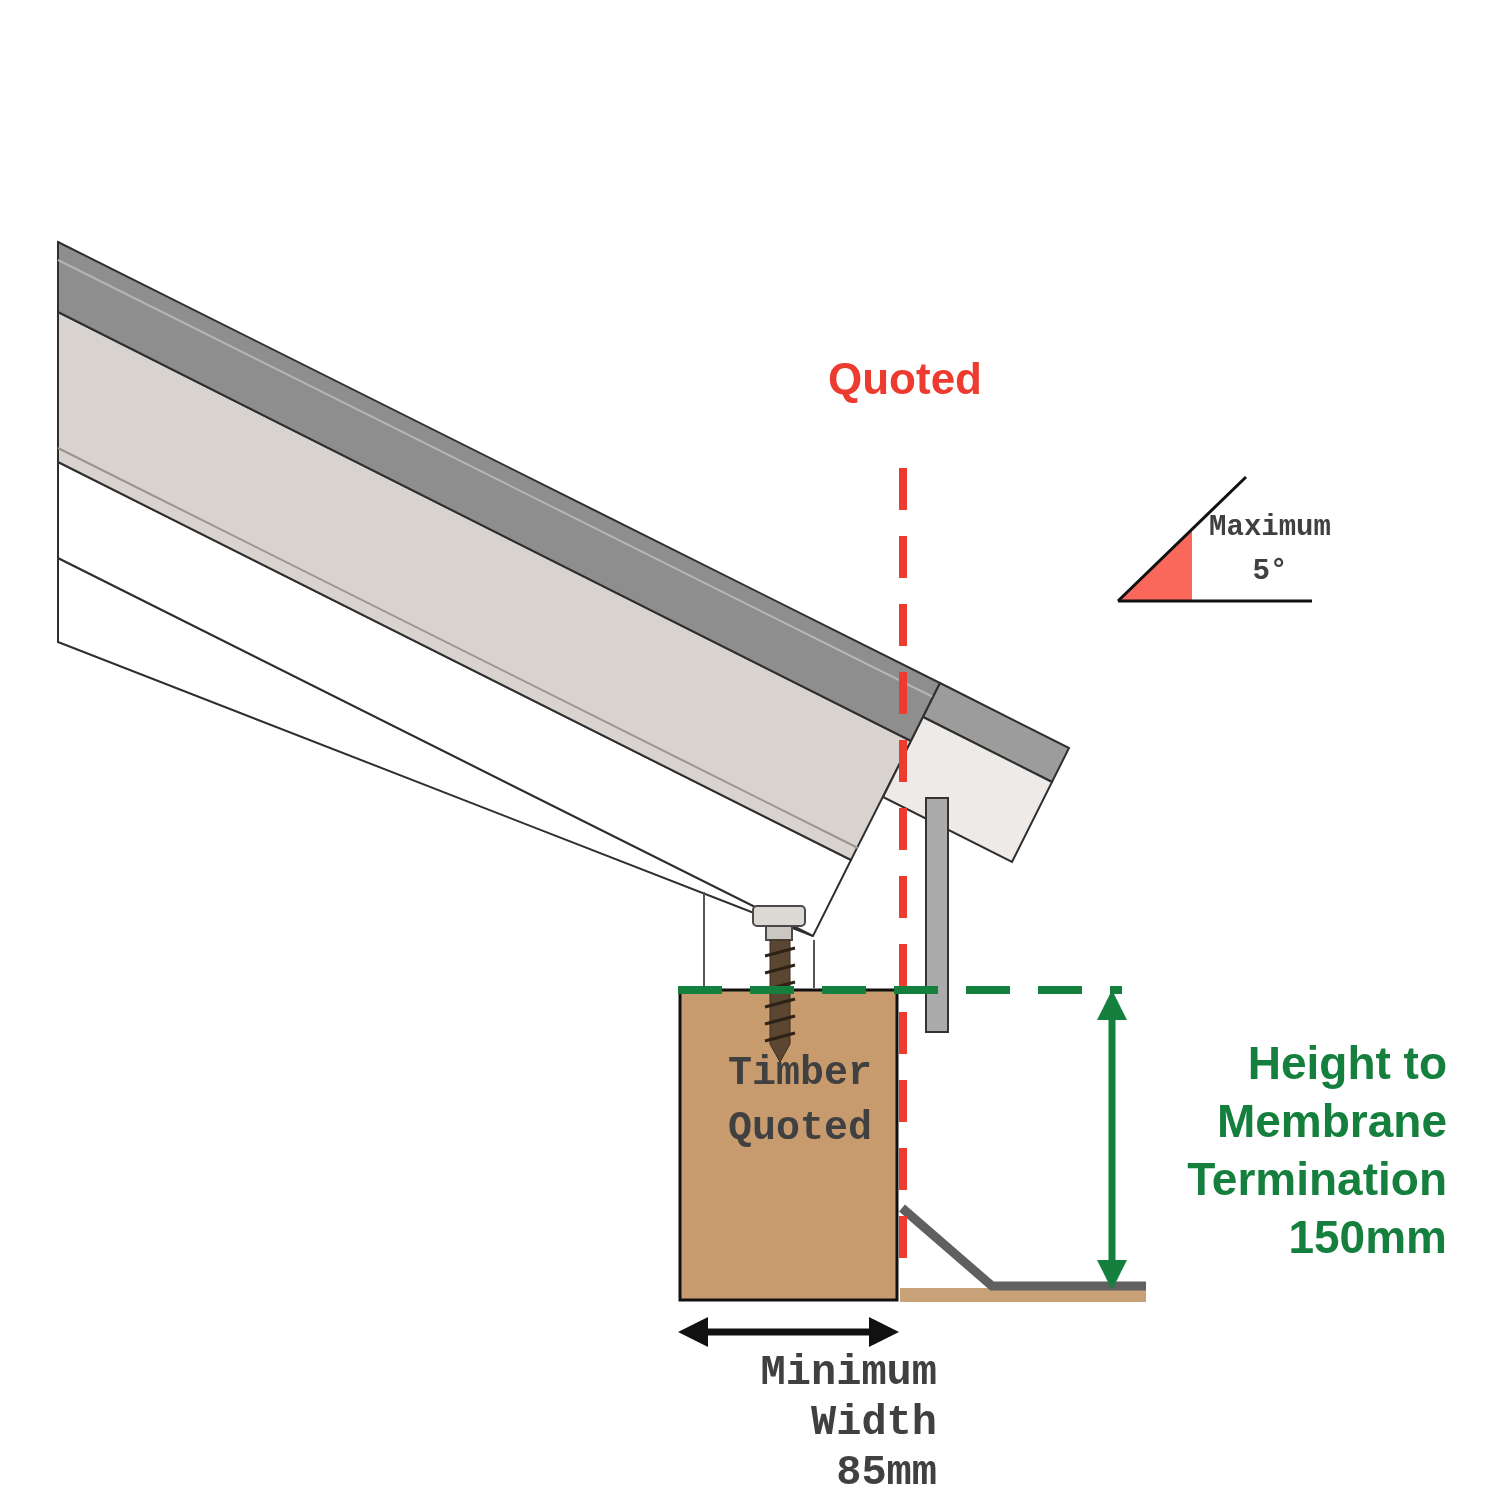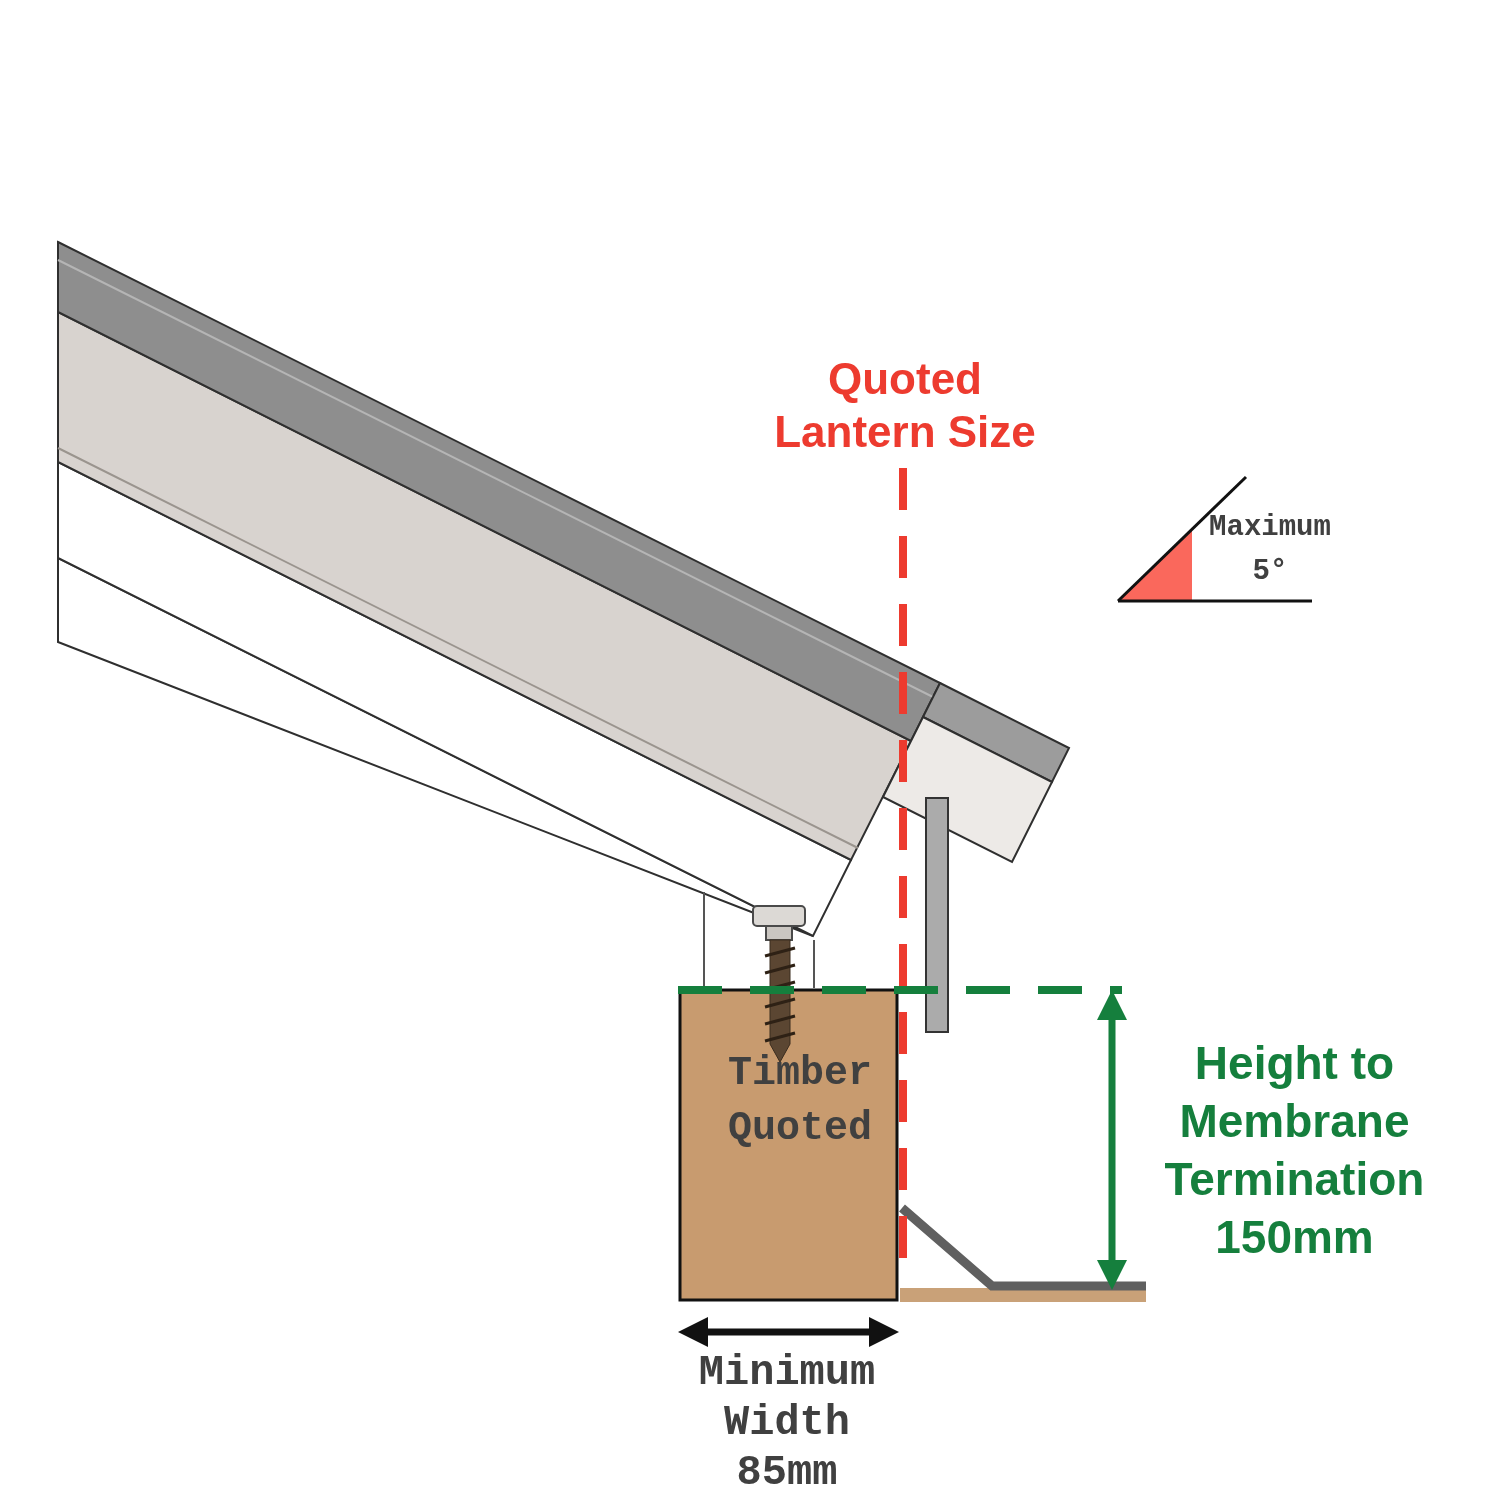--- a/index.html
+++ b/index.html
@@ -7,27 +7,27 @@
     position:relative;
     width:1500px;height:1500px;
     background:#ffffff;
     font-family:"Liberation Sans", sans-serif;
     overflow:hidden;
   }
   #diagram-svg{position:absolute;left:0;top:0;}
   .label{position:absolute;text-align:center;font-weight:700;}
   .label div{white-space:nowrap;}
   .red{color:#ed3b2f;}
-  .green{color:#157f3d;}
+  .green{color:#157f3d;text-align:right;}
   .black{color:#404040;font-family:Liberation Mono, monospace;}
   .lbl-quoted{left:690px;top:352px;width:430px;font-size:44px;line-height:53px;}
   .lbl-pitch{left:1195px;top:506px;width:150px;font-size:29px;line-height:44px;}
   .lbl-timber{left:645px;top:1046px;width:310px;font-size:40px;line-height:55px;}
   .lbl-height{left:1142px;top:1034px;width:305px;font-size:46px;line-height:58px;}
-  .lbl-width{left:637px;top:1348px;width:300px;font-size:42px;line-height:50px;}
+  .lbl-width{left:637px;top:1348px;width:300px;font-size:42px;line-height:50px;text-align:right;}
   .band{stroke:#2f2f2f;stroke-width:2;}
   .thinline{stroke:#9a948e;stroke-width:2;}
 </style>
 </head>
 <body>
 
 <div id="stage">
 
   <svg id="diagram-svg" width="1500" height="1500" viewBox="0 0 1500 1500">
 
@@ -90,21 +90,20 @@
 
     <g>
       <polygon points="1120,600 1192,600 1192,530" fill="#fa685c"></polygon>
       <line x1="1118" y1="601" x2="1312" y2="601" stroke="#111111" stroke-width="3"></line>
       <line x1="1246" y1="477" x2="1118" y2="601" stroke="#111111" stroke-width="3"></line>
     </g>
   </svg>
 
   <div class="label red lbl-quoted">
     <div>Quoted</div>
-    <div>Lantern Size</div>
   </div>
 
   <div class="label black lbl-pitch">
     <div>Maximum</div>
     <div>5°</div>
   </div>
 
   <div class="label black lbl-timber">
     <div>Timber</div>
     <div>Quoted</div>

